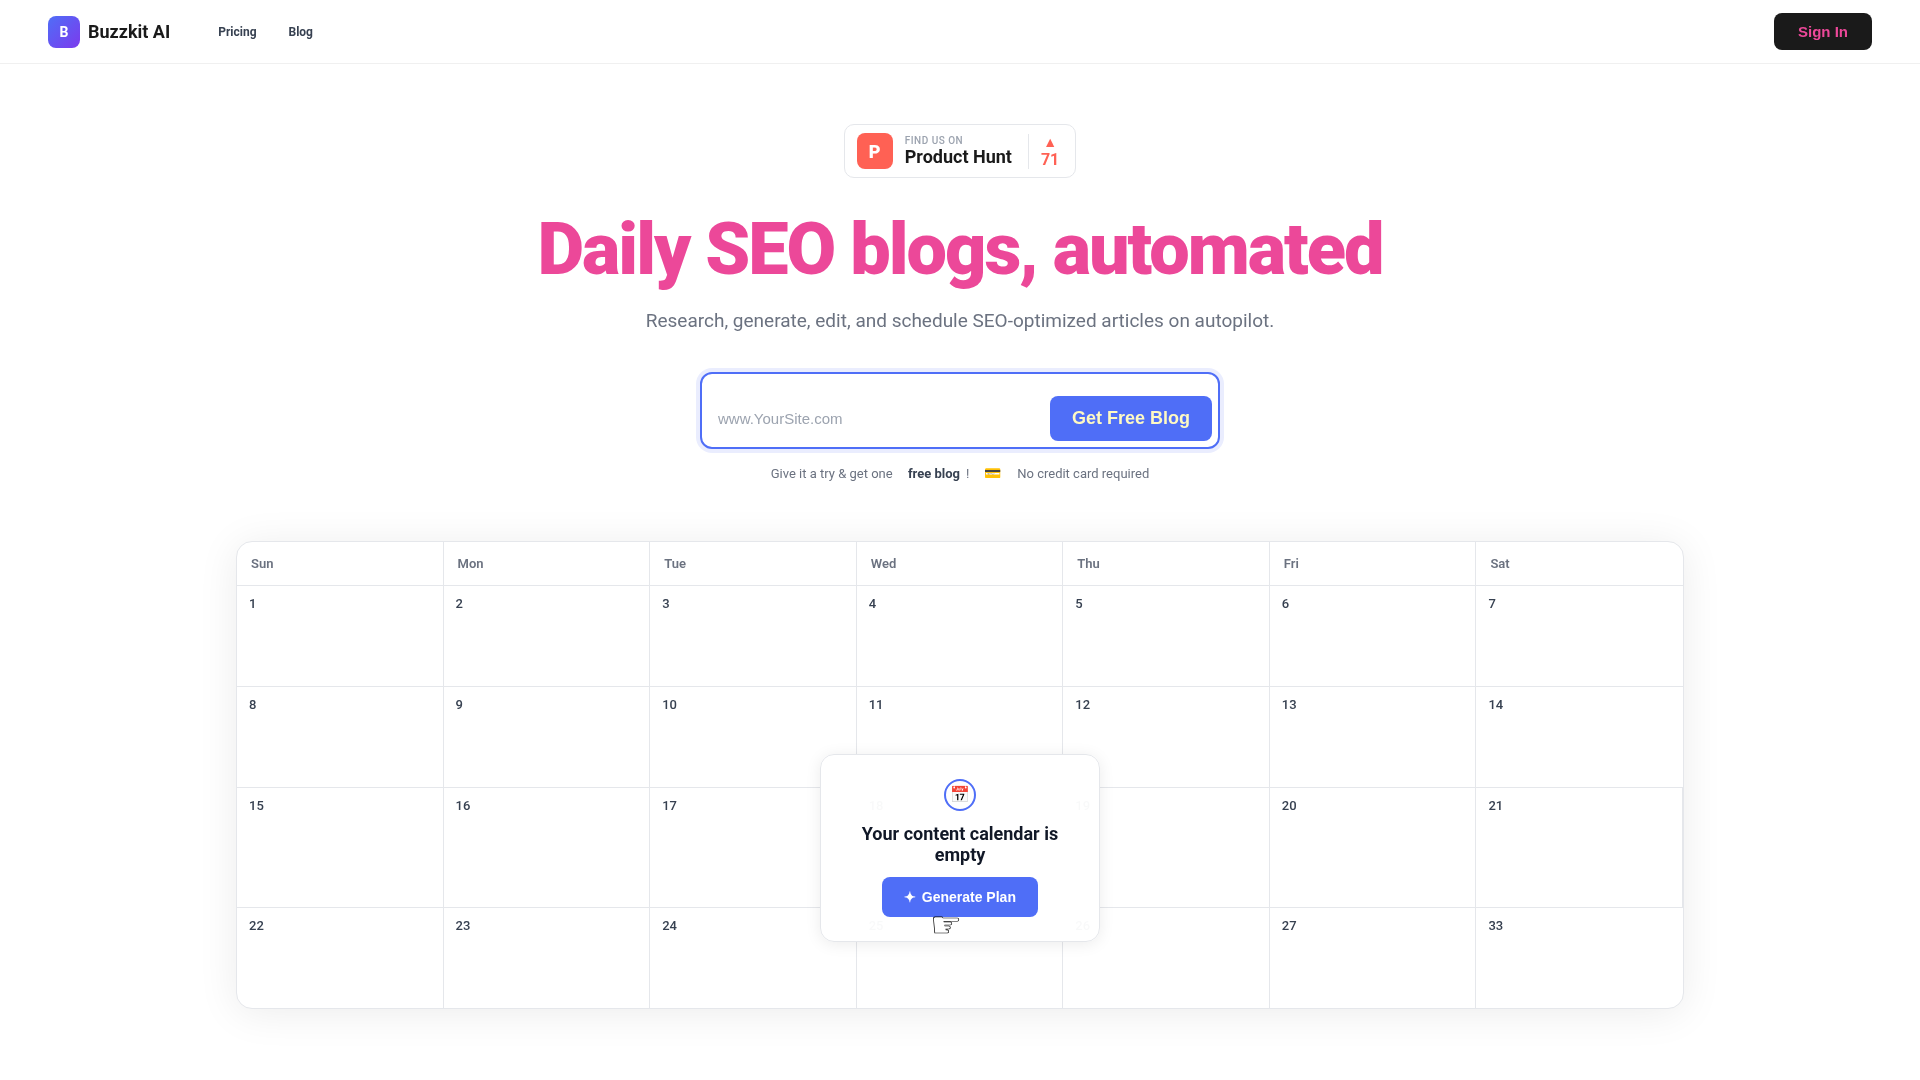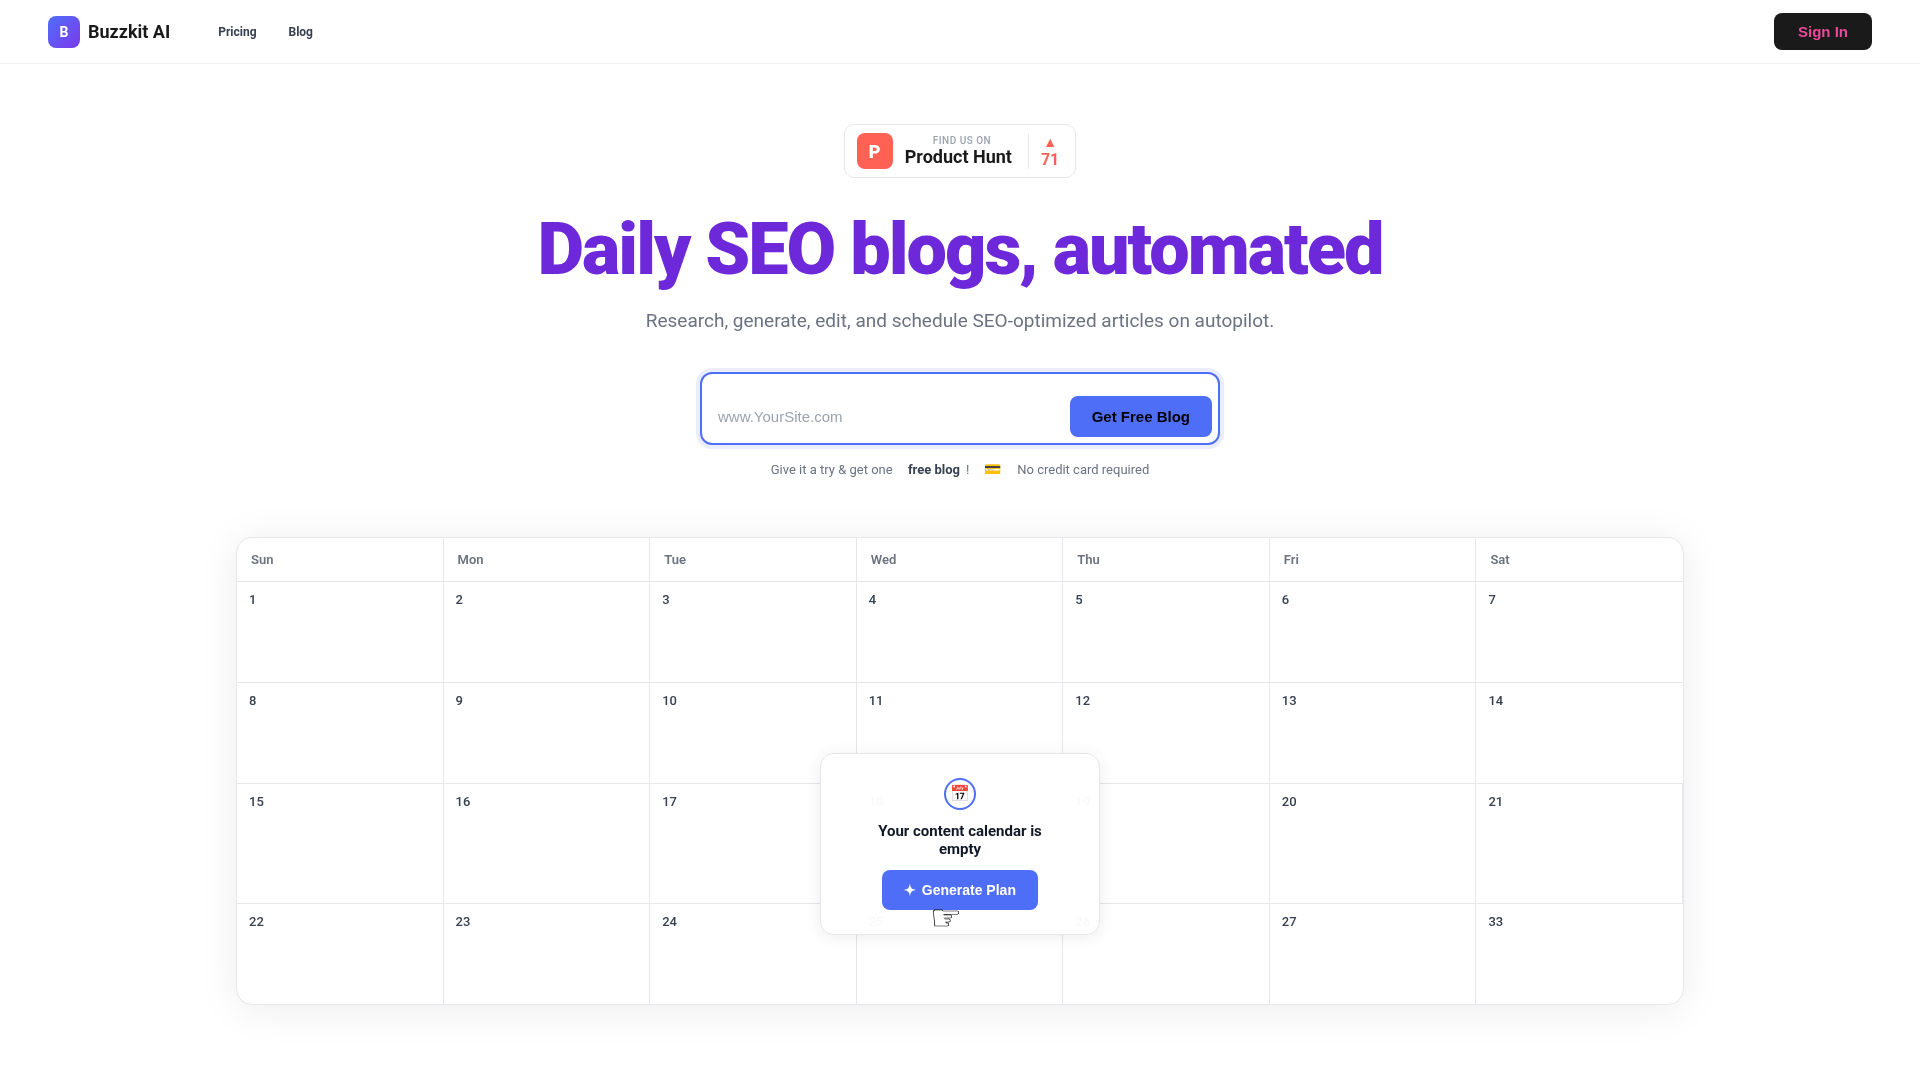--- a/index.html
+++ b/index.html
@@ -115,21 +115,20 @@
     .ph-text {
       display: flex;
       flex-direction: column;
     }
     .ph-find {
       font-size: 10px;
       color: #9ca3af;
       font-weight: 500;
       letter-spacing: 0.05em;
       text-transform: uppercase;
-      margin-left: 28px;
     }
     .ph-name {
       font-size: 18px;
       font-weight: 700;
       color: #1a1a1a;
     }
     .ph-votes {
       display: flex;
       flex-direction: column;
       align-items: center;
@@ -144,21 +143,21 @@
     .ph-count {
       font-size: 16px;
       font-weight: 700;
       color: #ff6154;
     }
 
     
     .hero-title {
       font-size: 72px;
       font-weight: 900;
-      color: #6d28d9;
+      color: #ec4899;
       text-align: center;
       line-height: 1.1;
       margin-bottom: 20px;
       letter-spacing: -2px;
     }
     .hero-subtitle {
       font-size: 19px;
       color: #6b7280;
       text-align: center;
       margin-bottom: 40px;
@@ -180,25 +179,25 @@
       flex: 1;
       border: none;
       outline: none;
       font-size: 15px;
       color: #374151;
       background: transparent;
     }
     .url-input::placeholder { color: #9ca3af; }
     .get-free-btn {
       background: #4f6ef7;
-      color: #000000;
+      color: #fef9c3;
       border: none;
       padding: 12px 22px;
       border-radius: 8px;
-      font-size: 15px;
+      font-size: 18px;
       font-weight: 600;
       cursor: pointer;
       white-space: nowrap;
     }
 
     
     .helper-text {
       font-size: 13px;
       color: #6b7280;
       display: flex;
@@ -289,21 +288,21 @@
       height: 32px;
       border-radius: 50%;
       border: 2px solid #4f6ef7;
       display: flex;
       align-items: center;
       justify-content: center;
       color: #4f6ef7;
       font-size: 16px;
     }
     .cal-empty-text {
-      font-size: 15px;
+      font-size: 18px;
       font-weight: 700;
       color: #111827;
       text-align: center;
     }
     .generate-btn {
       background: #4f6ef7;
       color: white;
       border: none;
       padding: 12px 22px;
       border-radius: 8px;

